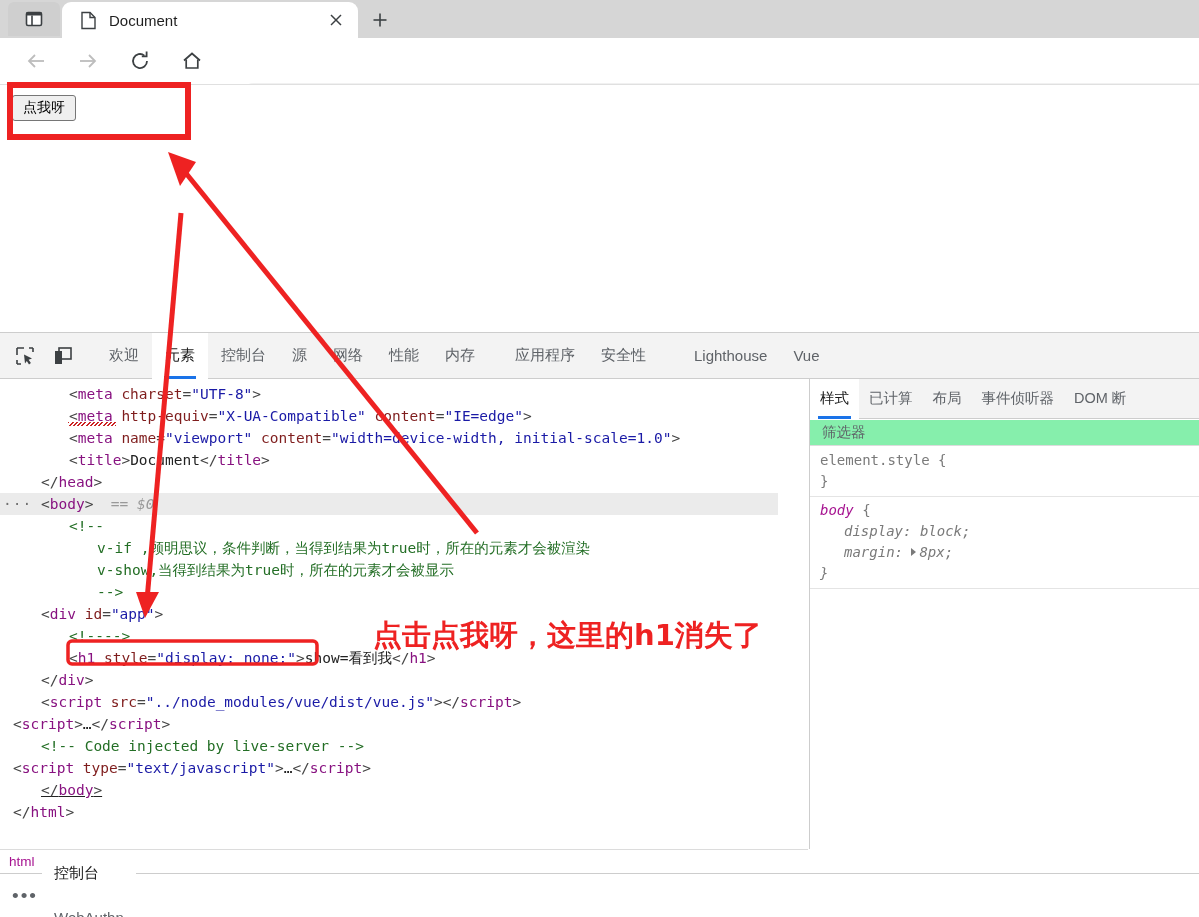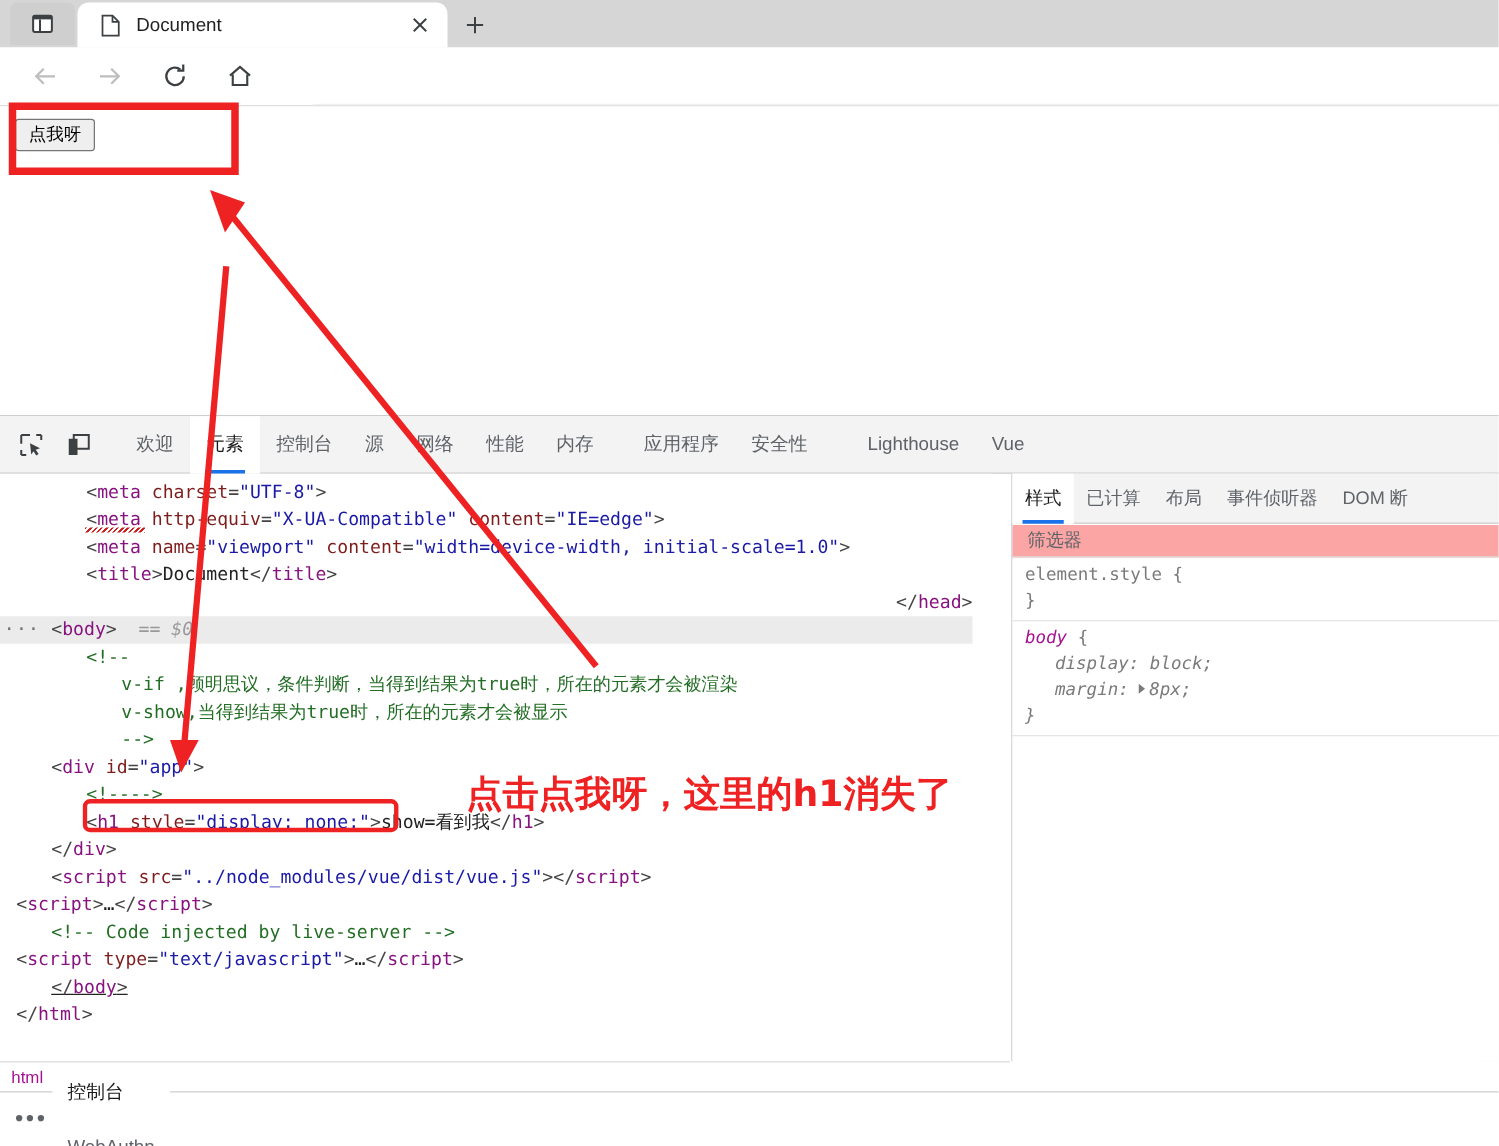--- a/index.html
+++ b/index.html
@@ -189,21 +189,21 @@
     display:flex; align-items:center; font-size:14.5px; color:#5f6368;
     white-space:nowrap;
   }
   .st-tab.selected { background:#ffffff; color:#1a1a1a; }
   .st-tab.selected::after {
     content:""; position:absolute; left:8px; right:8px; bottom:0;
     height:3px; background:#1a73e8;
   }
   #styles-filter {
     position:absolute; left:0; top:41px; right:0; height:26px;
-    background:#fca5a5; border-bottom:1px solid #dcdcdc;
+    background:#86efac; border-bottom:1px solid #dcdcdc;
     display:flex; align-items:center;
   }
   #styles-filter .ph { margin-left:12px; font-size:14.5px; color:#5f6368; }
 
   #styles-rules {
     position:absolute; left:0; top:68px; right:0; bottom:0;
     font-family:"DejaVu Sans Mono", monospace; font-size:14px; line-height:21px;
     color:#222; background:#ffffff;
   }
   .rule-block { padding:3px 0 4px 10px; border-bottom:1px solid #e4e4e4; }
@@ -346,21 +346,21 @@
         <div class="dt-tab">Vue</div>
       </div>
   </div>
 
   <div id="elements-pane">
     <div id="dom-tree">
         <div class="code-line" style="padding-left: 69px;"><span class="tok-punct">&lt;</span><span class="tok-tag">meta</span><span class="tok-text"> </span><span class="tok-attr">charset</span><span class="tok-punct">=</span><span class="tok-val">"UTF-8"</span><span class="tok-punct">&gt;</span></div>
         <div class="code-line" style="padding-left: 69px;"><span class="tok-punct">&lt;</span><span class="tok-tag">meta</span><span class="tok-text"> </span><span class="tok-attr">http-equiv</span><span class="tok-punct">=</span><span class="tok-val">"X-UA-Compatible"</span><span class="tok-text"> </span><span class="tok-attr">content</span><span class="tok-punct">=</span><span class="tok-val">"IE=edge"</span><span class="tok-punct">&gt;</span><span class="squiggle" style="left: 68px; width: 48px;"></span></div>
         <div class="code-line" style="padding-left: 69px;"><span class="tok-punct">&lt;</span><span class="tok-tag">meta</span><span class="tok-text"> </span><span class="tok-attr">name</span><span class="tok-punct">=</span><span class="tok-val">"viewport"</span><span class="tok-text"> </span><span class="tok-attr">content</span><span class="tok-punct">=</span><span class="tok-val">"width=device-width, initial-scale=1.0"</span><span class="tok-punct">&gt;</span></div>
         <div class="code-line" style="padding-left: 69px;"><span class="tok-punct">&lt;</span><span class="tok-tag">title</span><span class="tok-punct">&gt;</span><span class="tok-text">Document</span><span class="tok-punct">&lt;/</span><span class="tok-tag">title</span><span class="tok-punct">&gt;</span></div>
-        <div class="code-line" style=" text-align: right;"><span class="tok-punct">&lt;/</span><span class="tok-tag">head</span><span class="tok-punct">&gt;</span></div>
+        <div class="code-line" style="padding-left: 41px;"><span class="tok-punct">&lt;/</span><span class="tok-tag">head</span><span class="tok-punct">&gt;</span></div>
         <div class="code-line highlight" style="padding-left: 41px;"><span class="ellipsis-dots">···</span><span class="tok-punct">&lt;</span><span class="tok-tag">body</span><span class="tok-punct">&gt;</span><span class="tok-dim">  == $0</span></div>
         <div class="code-line" style="padding-left: 69px;"><span class="tok-comment">&lt;!--</span></div>
         <div class="code-line" style="padding-left: 97px;"><span class="tok-comment">v-if ,顾明思议，条件判断，当得到结果为true时，所在的元素才会被渲染</span></div>
         <div class="code-line" style="padding-left: 97px;"><span class="tok-comment">v-show,当得到结果为true时，所在的元素才会被显示</span></div>
         <div class="code-line" style="padding-left: 97px;"><span class="tok-comment">--&gt;</span></div>
         <div class="code-line" style="padding-left: 41px;"><span class="tok-punct">&lt;</span><span class="tok-tag">div</span><span class="tok-text"> </span><span class="tok-attr">id</span><span class="tok-punct">=</span><span class="tok-val">"app"</span><span class="tok-punct">&gt;</span></div>
         <div class="code-line" style="padding-left: 69px;"><span class="tok-comment">&lt;!----&gt;</span></div>
         <div class="code-line" style="padding-left: 69px;"><span class="tok-punct">&lt;</span><span class="tok-tag">h1</span><span class="tok-text"> </span><span class="tok-attr">style</span><span class="tok-punct">=</span><span class="tok-val">"display: none;"</span><span class="tok-punct">&gt;</span><span class="tok-text">show=看到我</span><span class="tok-punct">&lt;/</span><span class="tok-tag">h1</span><span class="tok-punct">&gt;</span></div>
         <div class="code-line" style="padding-left: 41px;"><span class="tok-punct">&lt;/</span><span class="tok-tag">div</span><span class="tok-punct">&gt;</span></div>
         <div class="code-line" style="padding-left: 41px;"><span class="tok-punct">&lt;</span><span class="tok-tag">script</span><span class="tok-text"> </span><span class="tok-attr">src</span><span class="tok-punct">=</span><span class="tok-val">"../node_modules/vue/dist/vue.js"</span><span class="tok-punct">&gt;</span><span class="tok-punct">&lt;/</span><span class="tok-tag">script</span><span class="tok-punct">&gt;</span></div>

